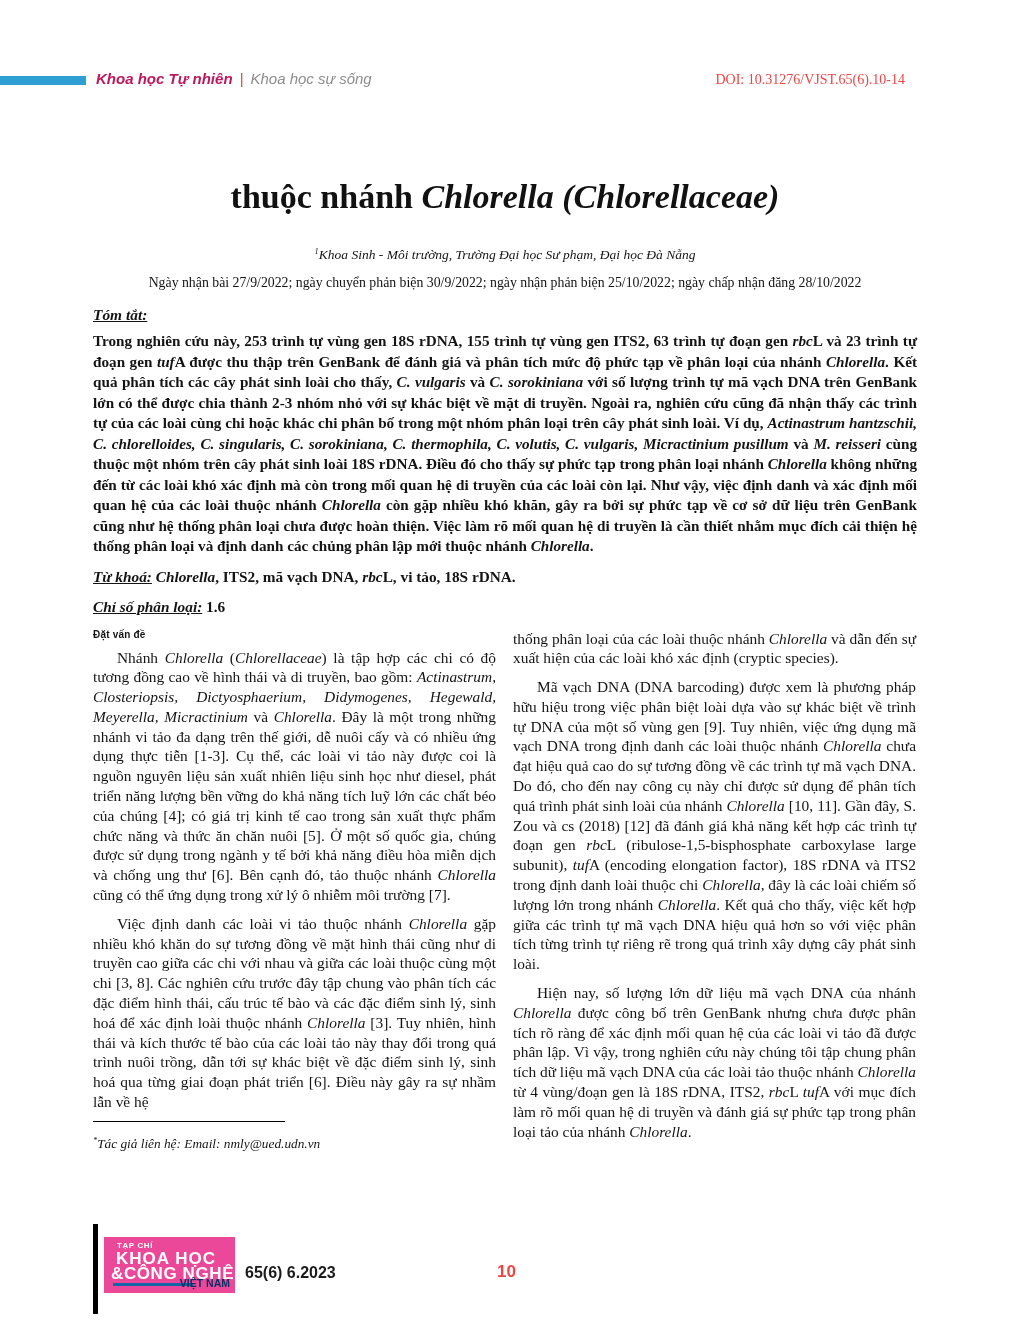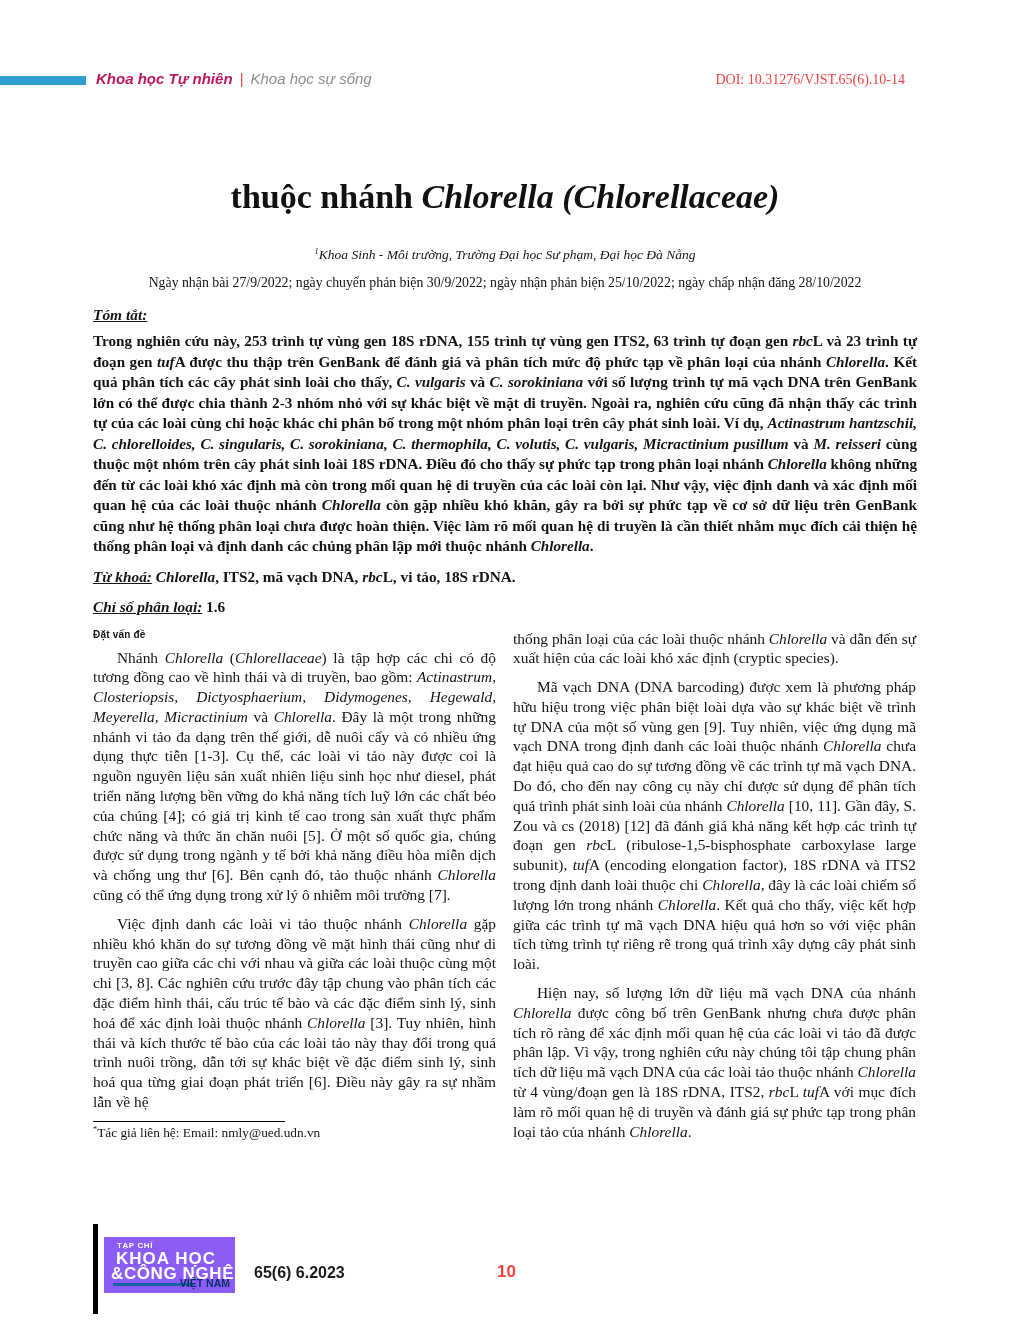--- a/index.html
+++ b/index.html
@@ -36,32 +36,32 @@
 
   
   .columns{display:flex;gap:17px;margin-top:13px;}
   .col{width:403px;}
   .col h2{font-family:"Liberation Sans",sans-serif;font-size:10px;font-weight:bold;
     margin:0 0 8px 0;letter-spacing:0.2px;}
   .col p{margin:0 0 9px 0;text-align:justify;font-size:15.4px;line-height:19.8px;text-indent:24px;}
   .col p.no-indent{text-indent:0;}
 
   .footnote-rule{width:192px;border-top:1.5px solid #000;margin-top:2px;}
-  .footnote{font-size:13.3px;margin-top:3px;}
+  .footnote{font-style:italic;font-size:13.3px;margin-top:14px;}
 
   
   .footer-bar{position:absolute;left:93px;top:1224px;width:5px;height:90px;background:#000;}
-  .logo{position:absolute;left:104px;top:1237px;width:131px;height:56px;background:#8b5cf6;
+  .logo{position:absolute;left:104px;top:1237px;width:131px;height:56px;background:#ec4899;
     font-family:"Liberation Sans",sans-serif;color:#fff;overflow:hidden;}
   .logo .tagline{position:absolute;left:13px;top:4px;font-size:8px;font-weight:bold;letter-spacing:0.6px;}
   .logo .l1{position:absolute;left:12px;top:12px;font-size:17px;font-weight:bold;letter-spacing:1px;}
   .logo .l2{position:absolute;left:7px;top:27px;font-size:17px;font-weight:bold;letter-spacing:0.6px;}
   .logo .rule{position:absolute;left:9px;top:46px;width:80px;height:2.5px;background:#1464a6;}
   .logo .country{position:absolute;right:5px;top:40px;font-size:10.5px;font-weight:bold;color:#0d2f66;}
-  .issue{position:absolute;left:254px;top:1264px;font-family:"Liberation Sans",sans-serif;
+  .issue{position:absolute;left:245px;top:1264px;font-family:"Liberation Sans",sans-serif;
     font-weight:bold;font-size:16px;color:#1b1b1b;}
   .page-num{position:absolute;left:497px;top:1262px;font-family:"Liberation Sans",sans-serif;
     font-weight:bold;font-size:17px;color:#ef4444;}
 </style>
 </head>
 <body>
 
 <div class="page">
 
   <div class="hdr-bar"></div>

